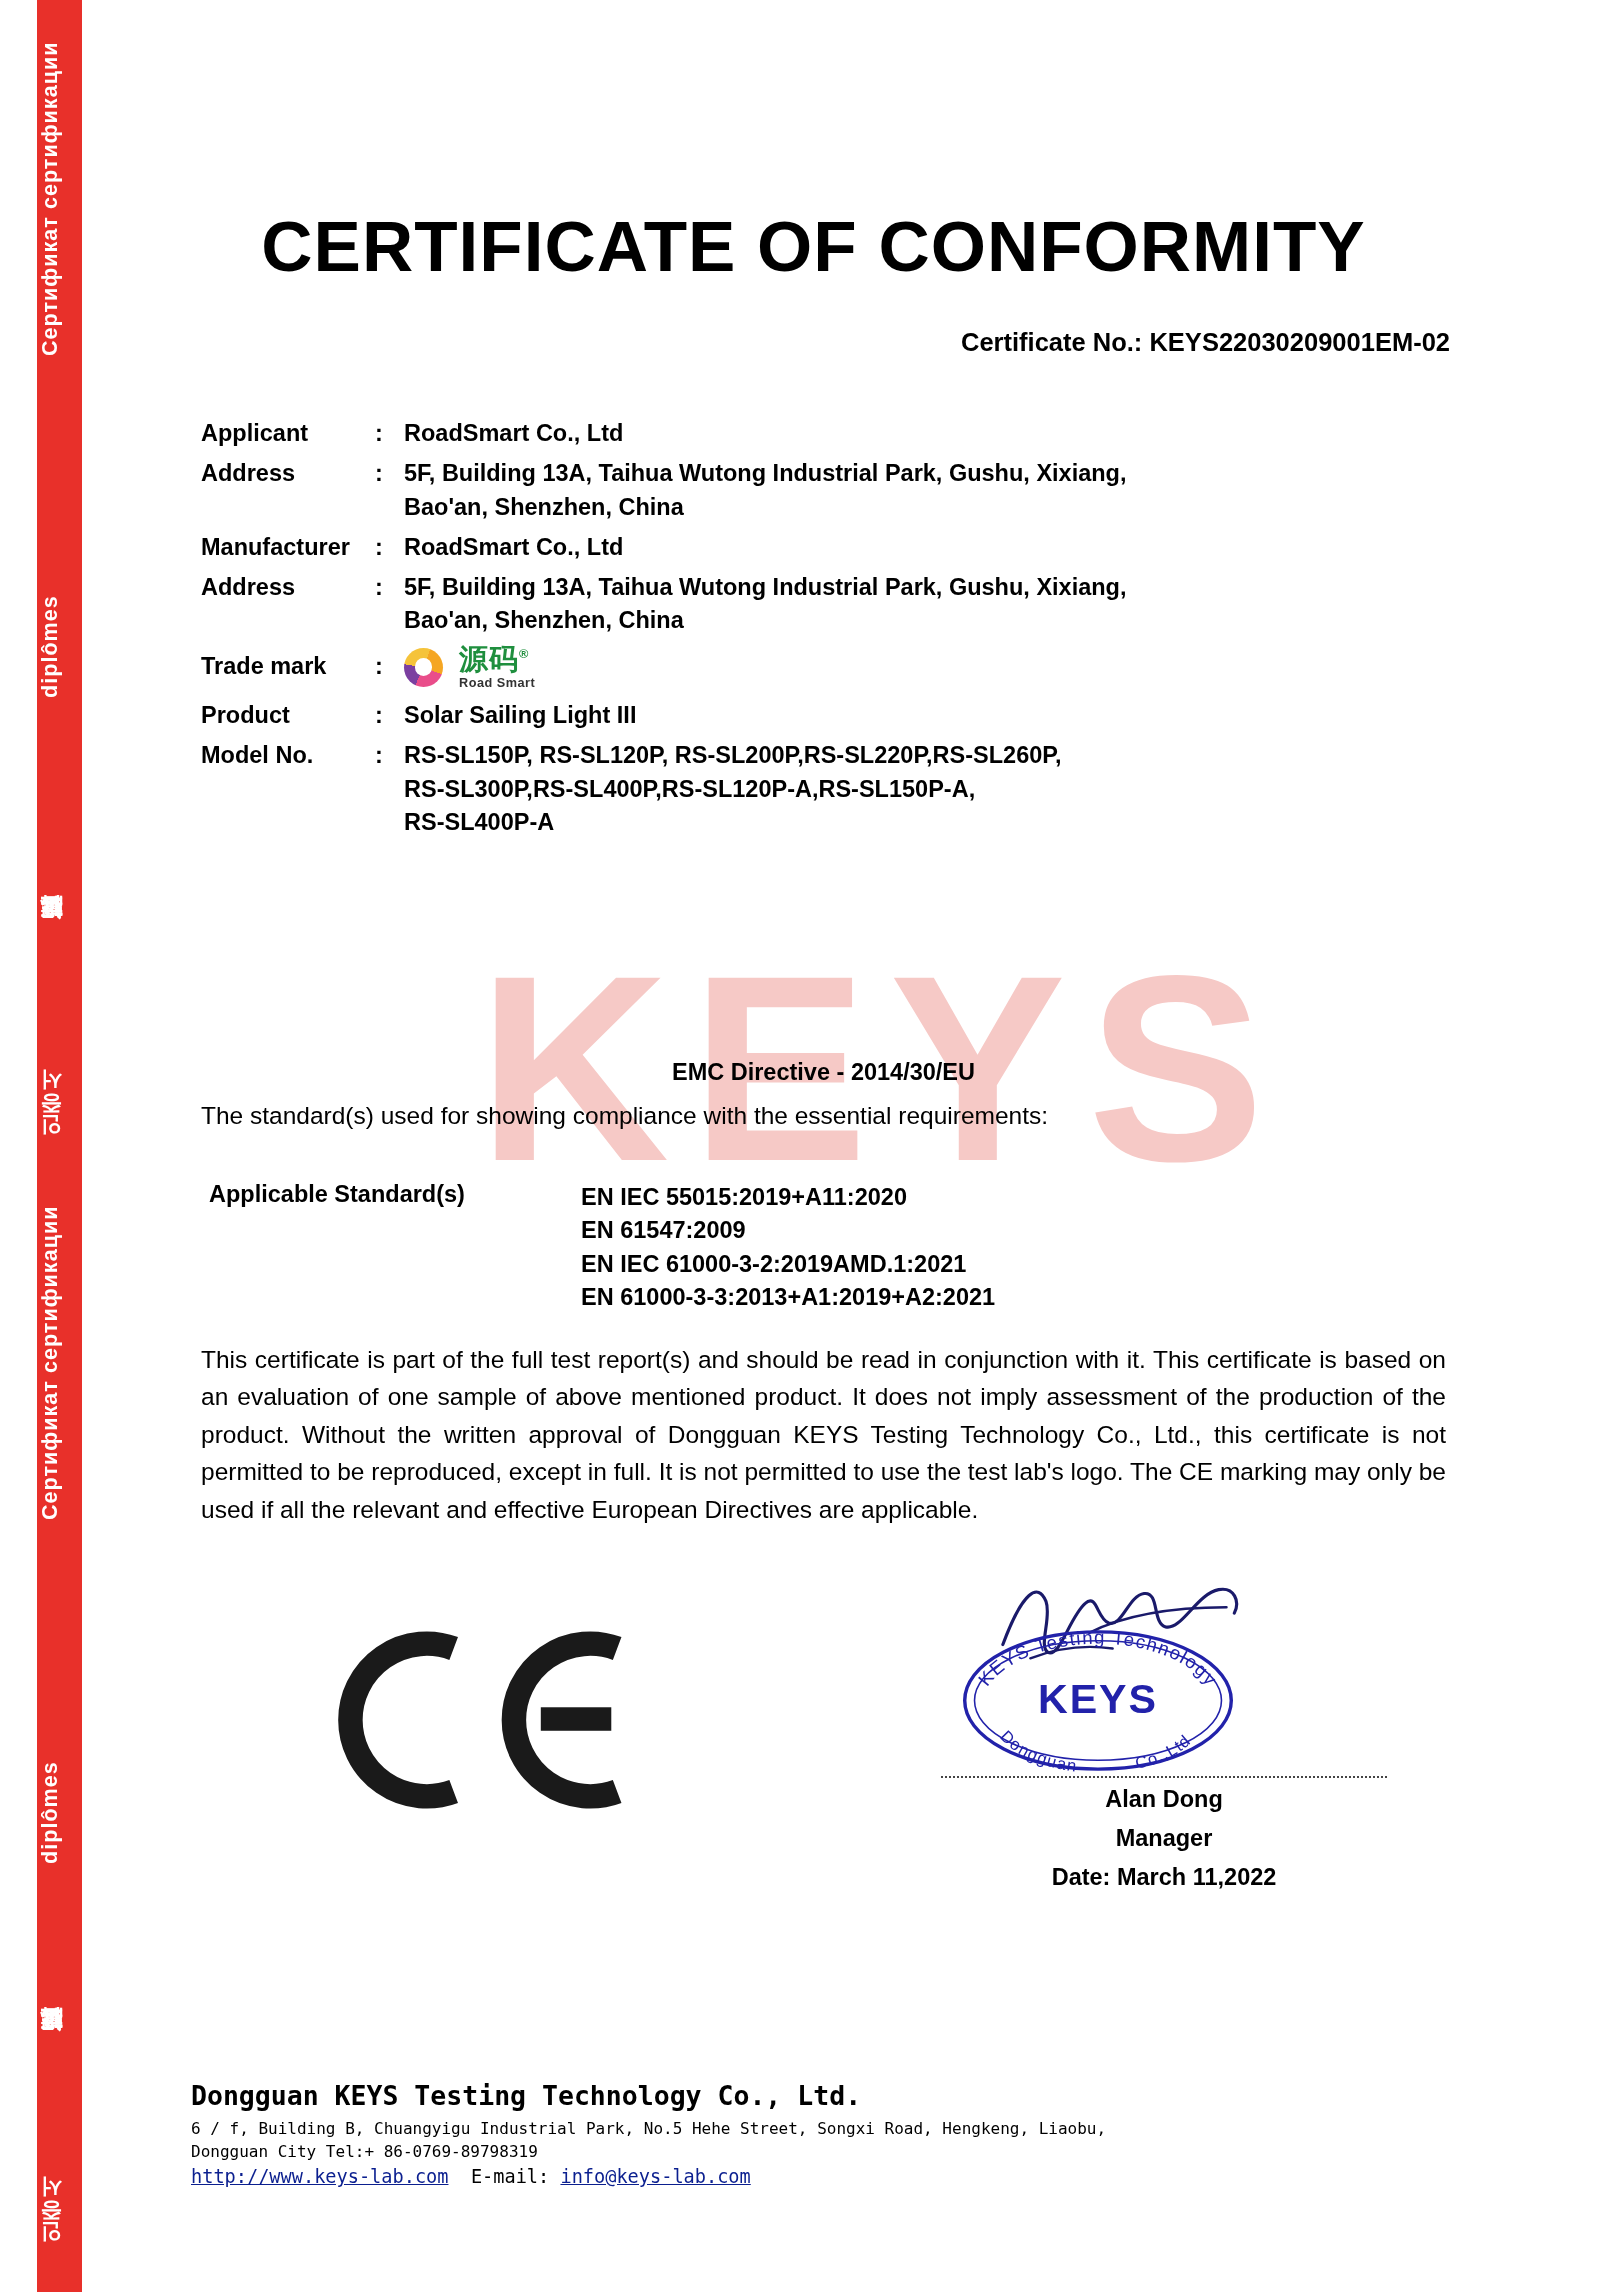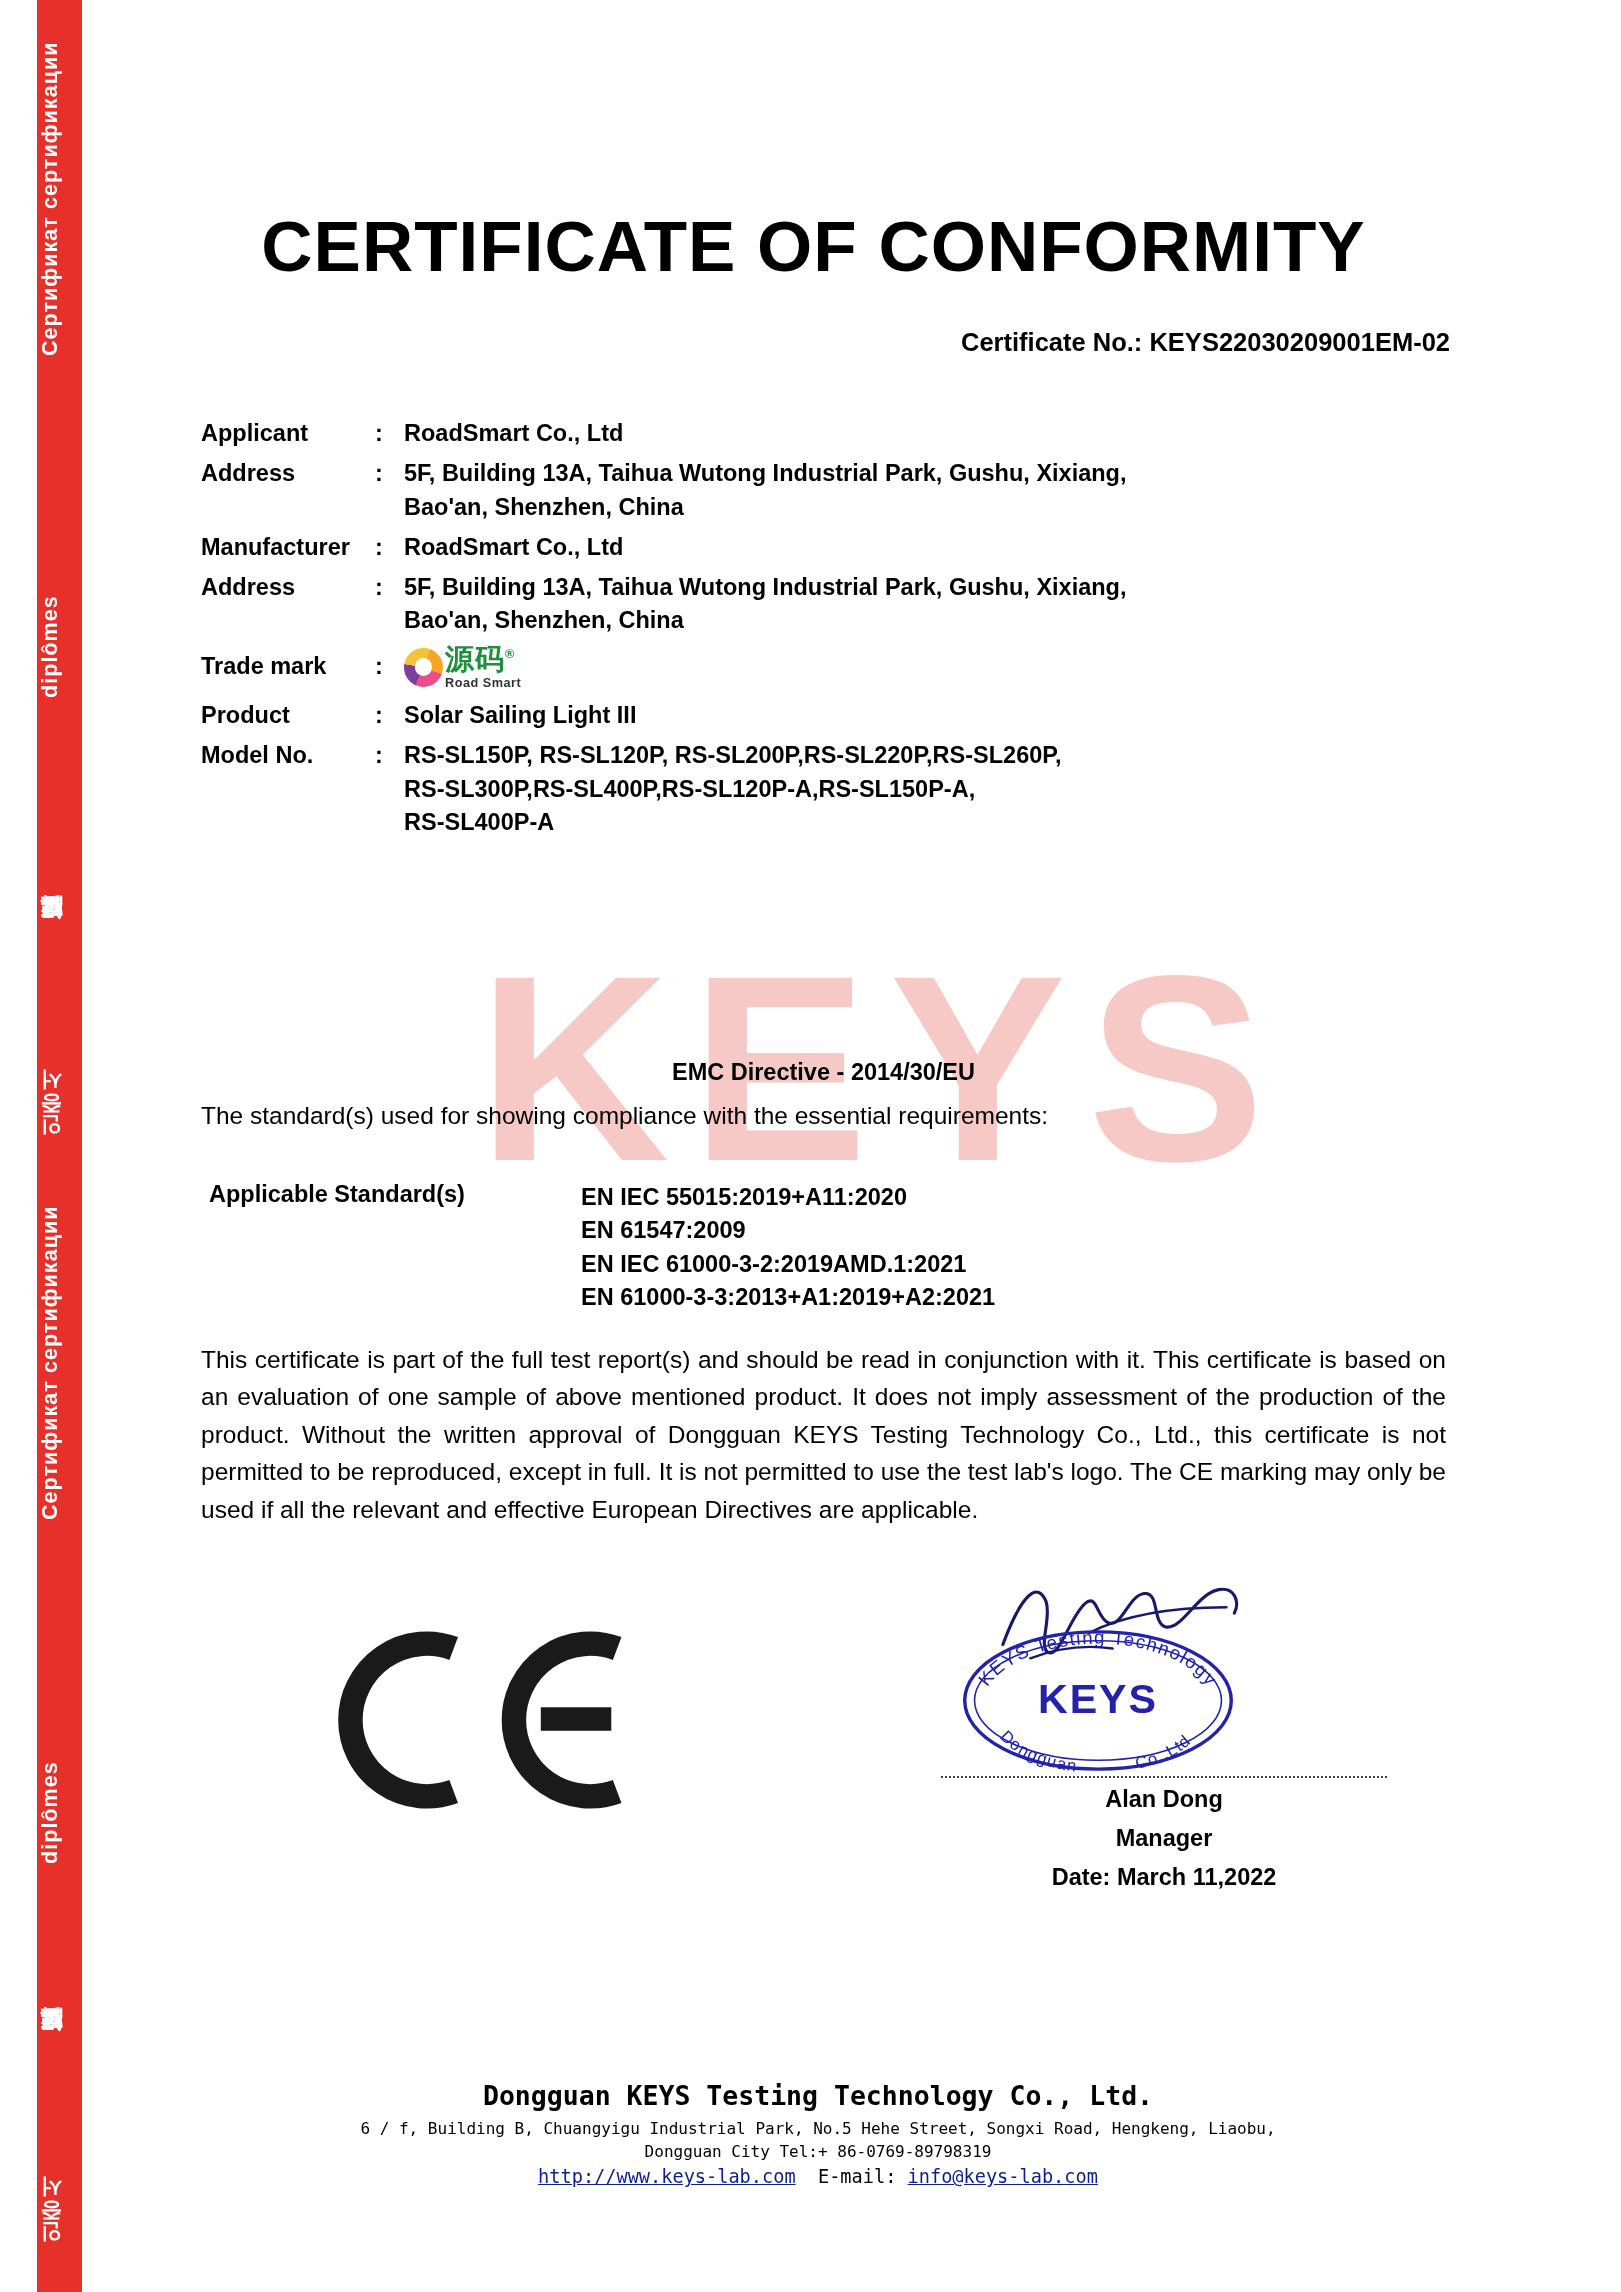--- a/index.html
+++ b/index.html
@@ -109,21 +109,21 @@
   }
   .f-label { width: 174px; flex: none; }
   .f-colon { width: 29px; flex: none; }
   .f-value { flex: 1; }
   .f-value .cont { display: block; }
 
   .trademark-row { margin-top: 5.9px; margin-bottom: 9.8px; align-items: center; }
   .trademark-box {
     display: flex;
     align-items: center;
-    gap: 2px;
+    gap: 16px;
   }
   .tm-circle {
     position: relative;
     width: 39px;
     height: 39px;
     border-radius: 50%;
     background:
       conic-gradient(from 20deg,
         #f5a623 0deg 90deg,
         #e94d8a 90deg 185deg,
@@ -245,25 +245,24 @@
     font-size: 23.5px;
     font-weight: bold;
   }
   .sign-name { top: 218px; }
   .sign-role { top: 257px; }
   .sign-date { top: 296px; }
 
   
   .footer {
     position: absolute;
-    left: 181px;
+    left: 191px;
     top: 2080px;
     width: 1274px;
     font-family: "DejaVu Sans Mono", "Liberation Mono", monospace;
-    text-align: center;
   }
   .f-company {
     font-size: 26.5px;
     font-weight: bold;
     letter-spacing: 0px;
     margin-bottom: 5.9px;
   }
   .f-addr {
     font-size: 16px;
     line-height: 1.45;

